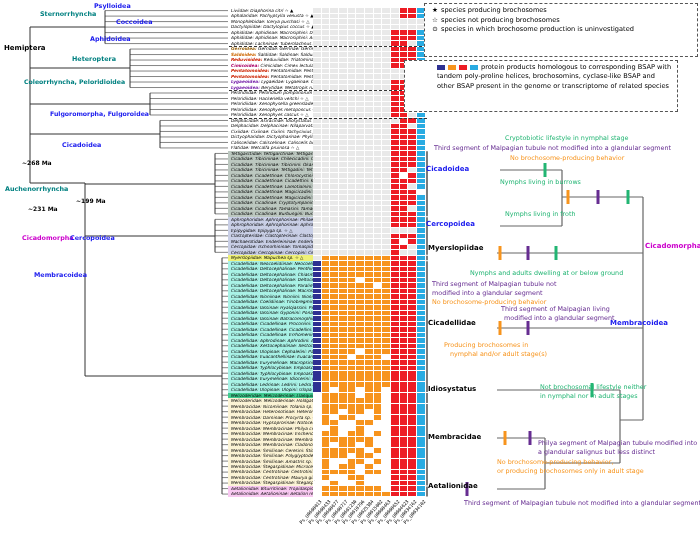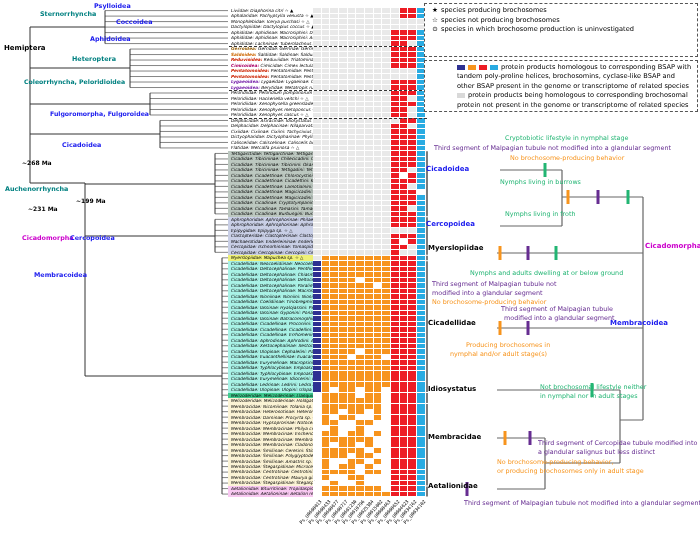--- a/index.html
+++ b/index.html
@@ -1512,46 +1512,43 @@
       <div class="ann" style="left: 426px; top: 166px; color: rgb(26, 26, 238); font-size: 7px; font-weight: bold;">Cicadoidea</div>
       <div class="ann" style="left: 500px; top: 179px; color: rgb(34, 181, 115); font-size: 6.4px;">Nymphs living in burrows</div>
       <div class="ann" style="left: 505px; top: 211px; color: rgb(34, 181, 115); font-size: 6.4px;">Nymphs living in froth</div>
       <div class="ann" style="left: 426px; top: 221px; color: rgb(26, 26, 238); font-size: 7px; font-weight: bold;">Cercopoidea</div>
       <div class="ann" style="left: 645px; top: 243px; color: rgb(204, 0, 204); font-size: 7px; font-weight: bold;">Cicadomorpha</div>
       <div class="ann" style="left: 428px; top: 245px; color: rgb(0, 0, 0); font-size: 7px; font-weight: bold;">Myerslopiidae</div>
       <div class="ann" style="left: 470px; top: 270px; color: rgb(34, 181, 115); font-size: 6.4px;">Nymphs and adults dwelling at or below ground</div>
       <div class="ann" style="left: 432px; top: 281px; color: rgb(102, 45, 145); font-size: 6.4px;">Third segment of Malpagian tubule not</div>
       <div class="ann" style="left: 432px; top: 290px; color: rgb(102, 45, 145); font-size: 6.4px;">modified into a glandular segment</div>
       <div class="ann" style="left: 432px; top: 299px; color: rgb(247, 148, 29); font-size: 6.4px;">No brochosome-producing behavior</div>
-      <div class="ann" style="left: 501px; top: 306px; color: rgb(102, 45, 145); font-size: 6.4px;">Third segment of Malpagian tubule</div>
+      <div class="ann" style="left: 501px; top: 306px; color: rgb(102, 45, 145); font-size: 6.4px;">Third segment of Malpagian living</div>
       <div class="ann" style="left: 504px; top: 315px; color: rgb(102, 45, 145); font-size: 6.4px;">modified into a glandular segment</div>
       <div class="ann" style="left: 428px; top: 320px; color: rgb(0, 0, 0); font-size: 7px; font-weight: bold;">Cicadellidae</div>
       <div class="ann" style="left: 610px; top: 320px; color: rgb(26, 26, 238); font-size: 7px; font-weight: bold;">Membracoidea</div>
-      <div class="ann" style="left: 466px; top: 342px; color: rgb(247, 148, 29); font-size: 6.4px;">Producing brochosomes in</div>
+      <div class="ann" style="left: 444px; top: 342px; color: rgb(247, 148, 29); font-size: 6.4px;">Producing brochosomes in</div>
       <div class="ann" style="left: 450px; top: 351px; color: rgb(247, 148, 29); font-size: 6.4px;">nymphal and/or adult stage(s)</div>
       <div class="ann" style="left: 540px; top: 384px; color: rgb(34, 181, 115); font-size: 6.4px;">Not brochosomal lifestyle neither</div>
       <div class="ann" style="left: 540px; top: 393px; color: rgb(34, 181, 115); font-size: 6.4px;">in nymphal nor in adult stages</div>
       <div class="ann" style="left: 428px; top: 386px; color: rgb(0, 0, 0); font-size: 7px; font-weight: bold;">Idiosystatus</div>
       <div class="ann" style="left: 428px; top: 434px; color: rgb(0, 0, 0); font-size: 7px; font-weight: bold;">Membracidae</div>
-      <div class="ann" style="left: 538px; top: 440px; color: rgb(102, 45, 145); font-size: 6.4px;">Third segment of Cercopidae tubule modified into</div>
+      <div class="ann" style="left: 538px; top: 440px; color: rgb(102, 45, 145); font-size: 6.4px;">Philya segment of Malpagian tubule modified into</div>
       <div class="ann" style="left: 538px; top: 449px; color: rgb(102, 45, 145); font-size: 6.4px;">a glandular salignus but less distinct</div>
       <div class="ann" style="left: 497px; top: 459px; color: rgb(247, 148, 29); font-size: 6.4px;">No brochosome-producing behavior,</div>
       <div class="ann" style="left: 497px; top: 468px; color: rgb(247, 148, 29); font-size: 6.4px;">or producing brochosomes only in adult stage</div>
       <div class="ann" style="left: 428px; top: 483px; color: rgb(0, 0, 0); font-size: 7px; font-weight: bold;">Aetalionidae</div>
       <div class="ann" style="left: 464px; top: 500px; color: rgb(102, 45, 145); font-size: 6.4px;">Third segment of Malpagian tubule not modified into a glandular segment</div>
     </div>
 
   <div class="legendbox" style="left:424px;top:3px;width:274px;height:54px;">
     <div id="legend1items">
         <div class="l1item"><span class="l1sym">★</span>species producing brochosomes</div>
         <div class="l1item"><span class="l1sym">☆</span>species not producing brochosomes</div>
         <div class="l1item"><span class="l1sym">⊙</span>species in which brochosome production is uninvestigated</div>
       </div>
   </div>
-  <div class="legendbox" style="left:424px;top:60px;width:274px;height:52px;padding-left:32px;">
+  <div class="legendbox" style="left:404px;top:60px;width:274px;height:52px;padding-left:32px;">
     <div class="l2text">
       <span id="sw1"><span class="sw" style="background: rgb(46, 49, 146);"></span><span class="sw" style="background: rgb(247, 148, 29);"></span><span class="sw" style="background: rgb(237, 28, 36);"></span><span class="sw" style="background: rgb(41, 171, 226);"></span></span><span>protein products homologous to corresponding BSAP with tandem poly-proline helices, brochosomins, cyclase-like BSAP and other BSAP present in the genome or transcriptome of related species</span>
-    </div>
-    <div class="l2text">
-      <span class="sw" id="sw2" style="background: rgb(217, 217, 217);"></span><span>protein products being homologous to corresponding brochosomal protein not present in the genome or transcriptome of related species</span>
     </div>
   </div>
 </div>
 
 </body></html>

